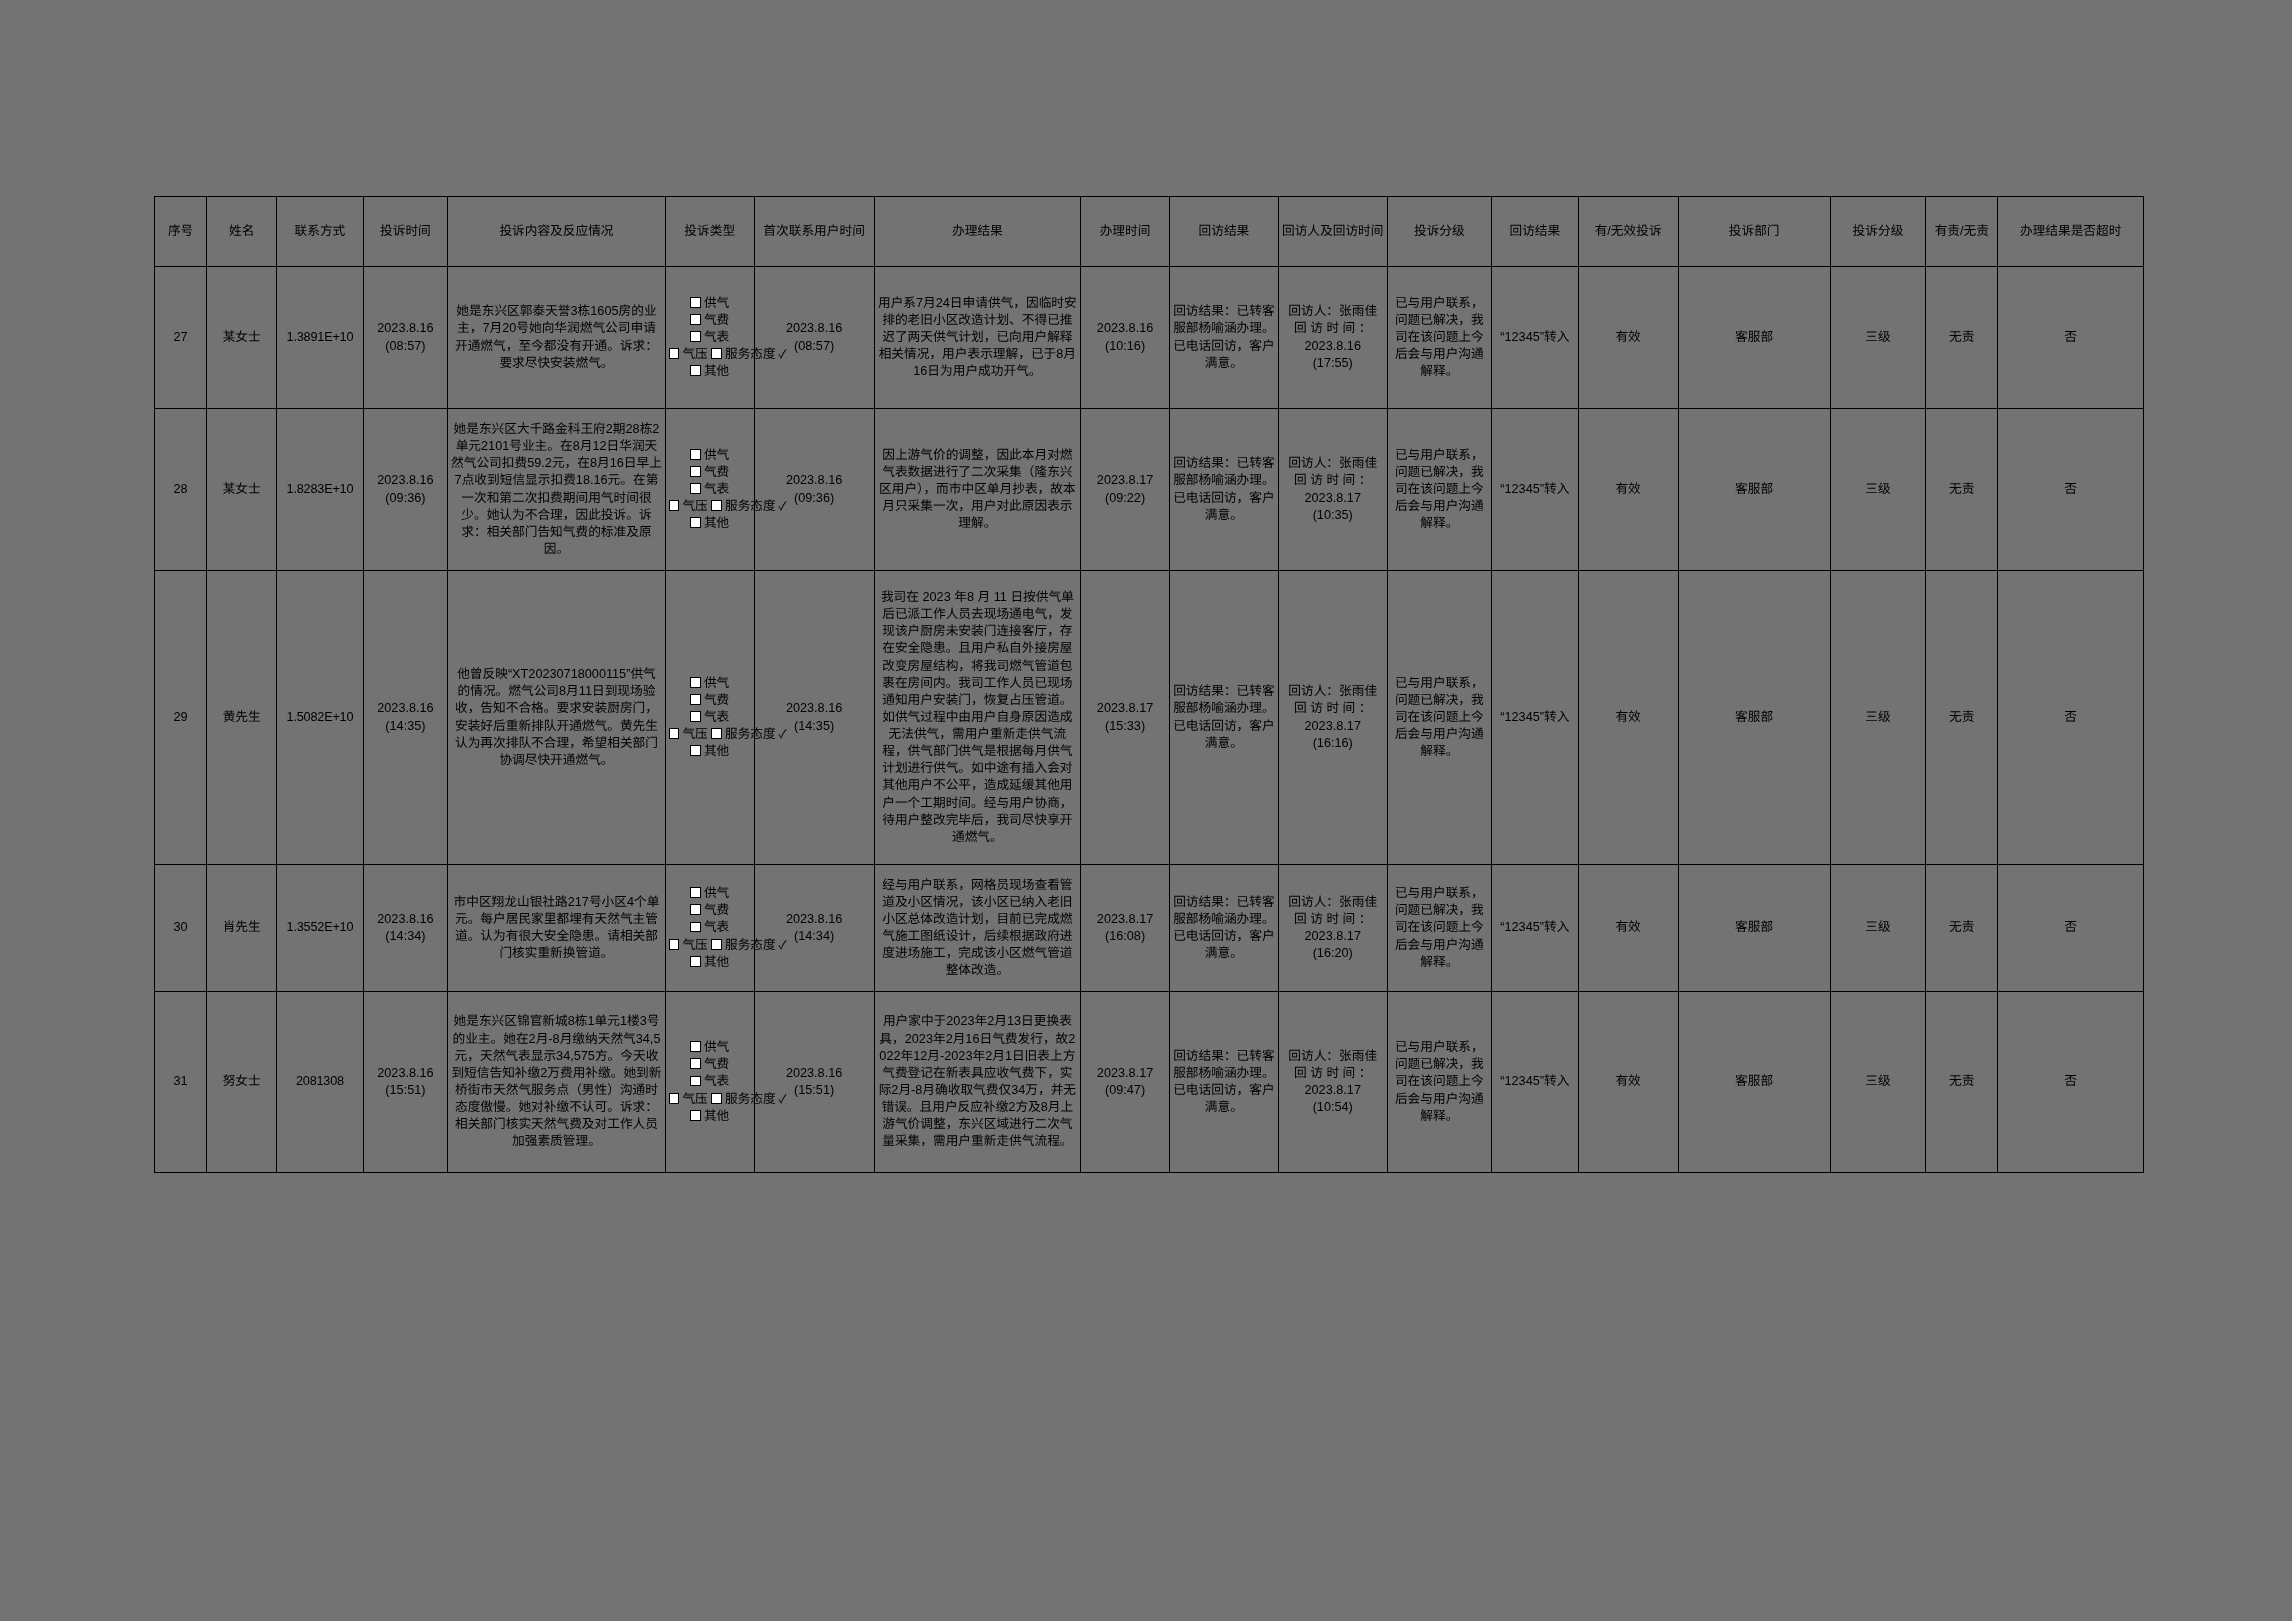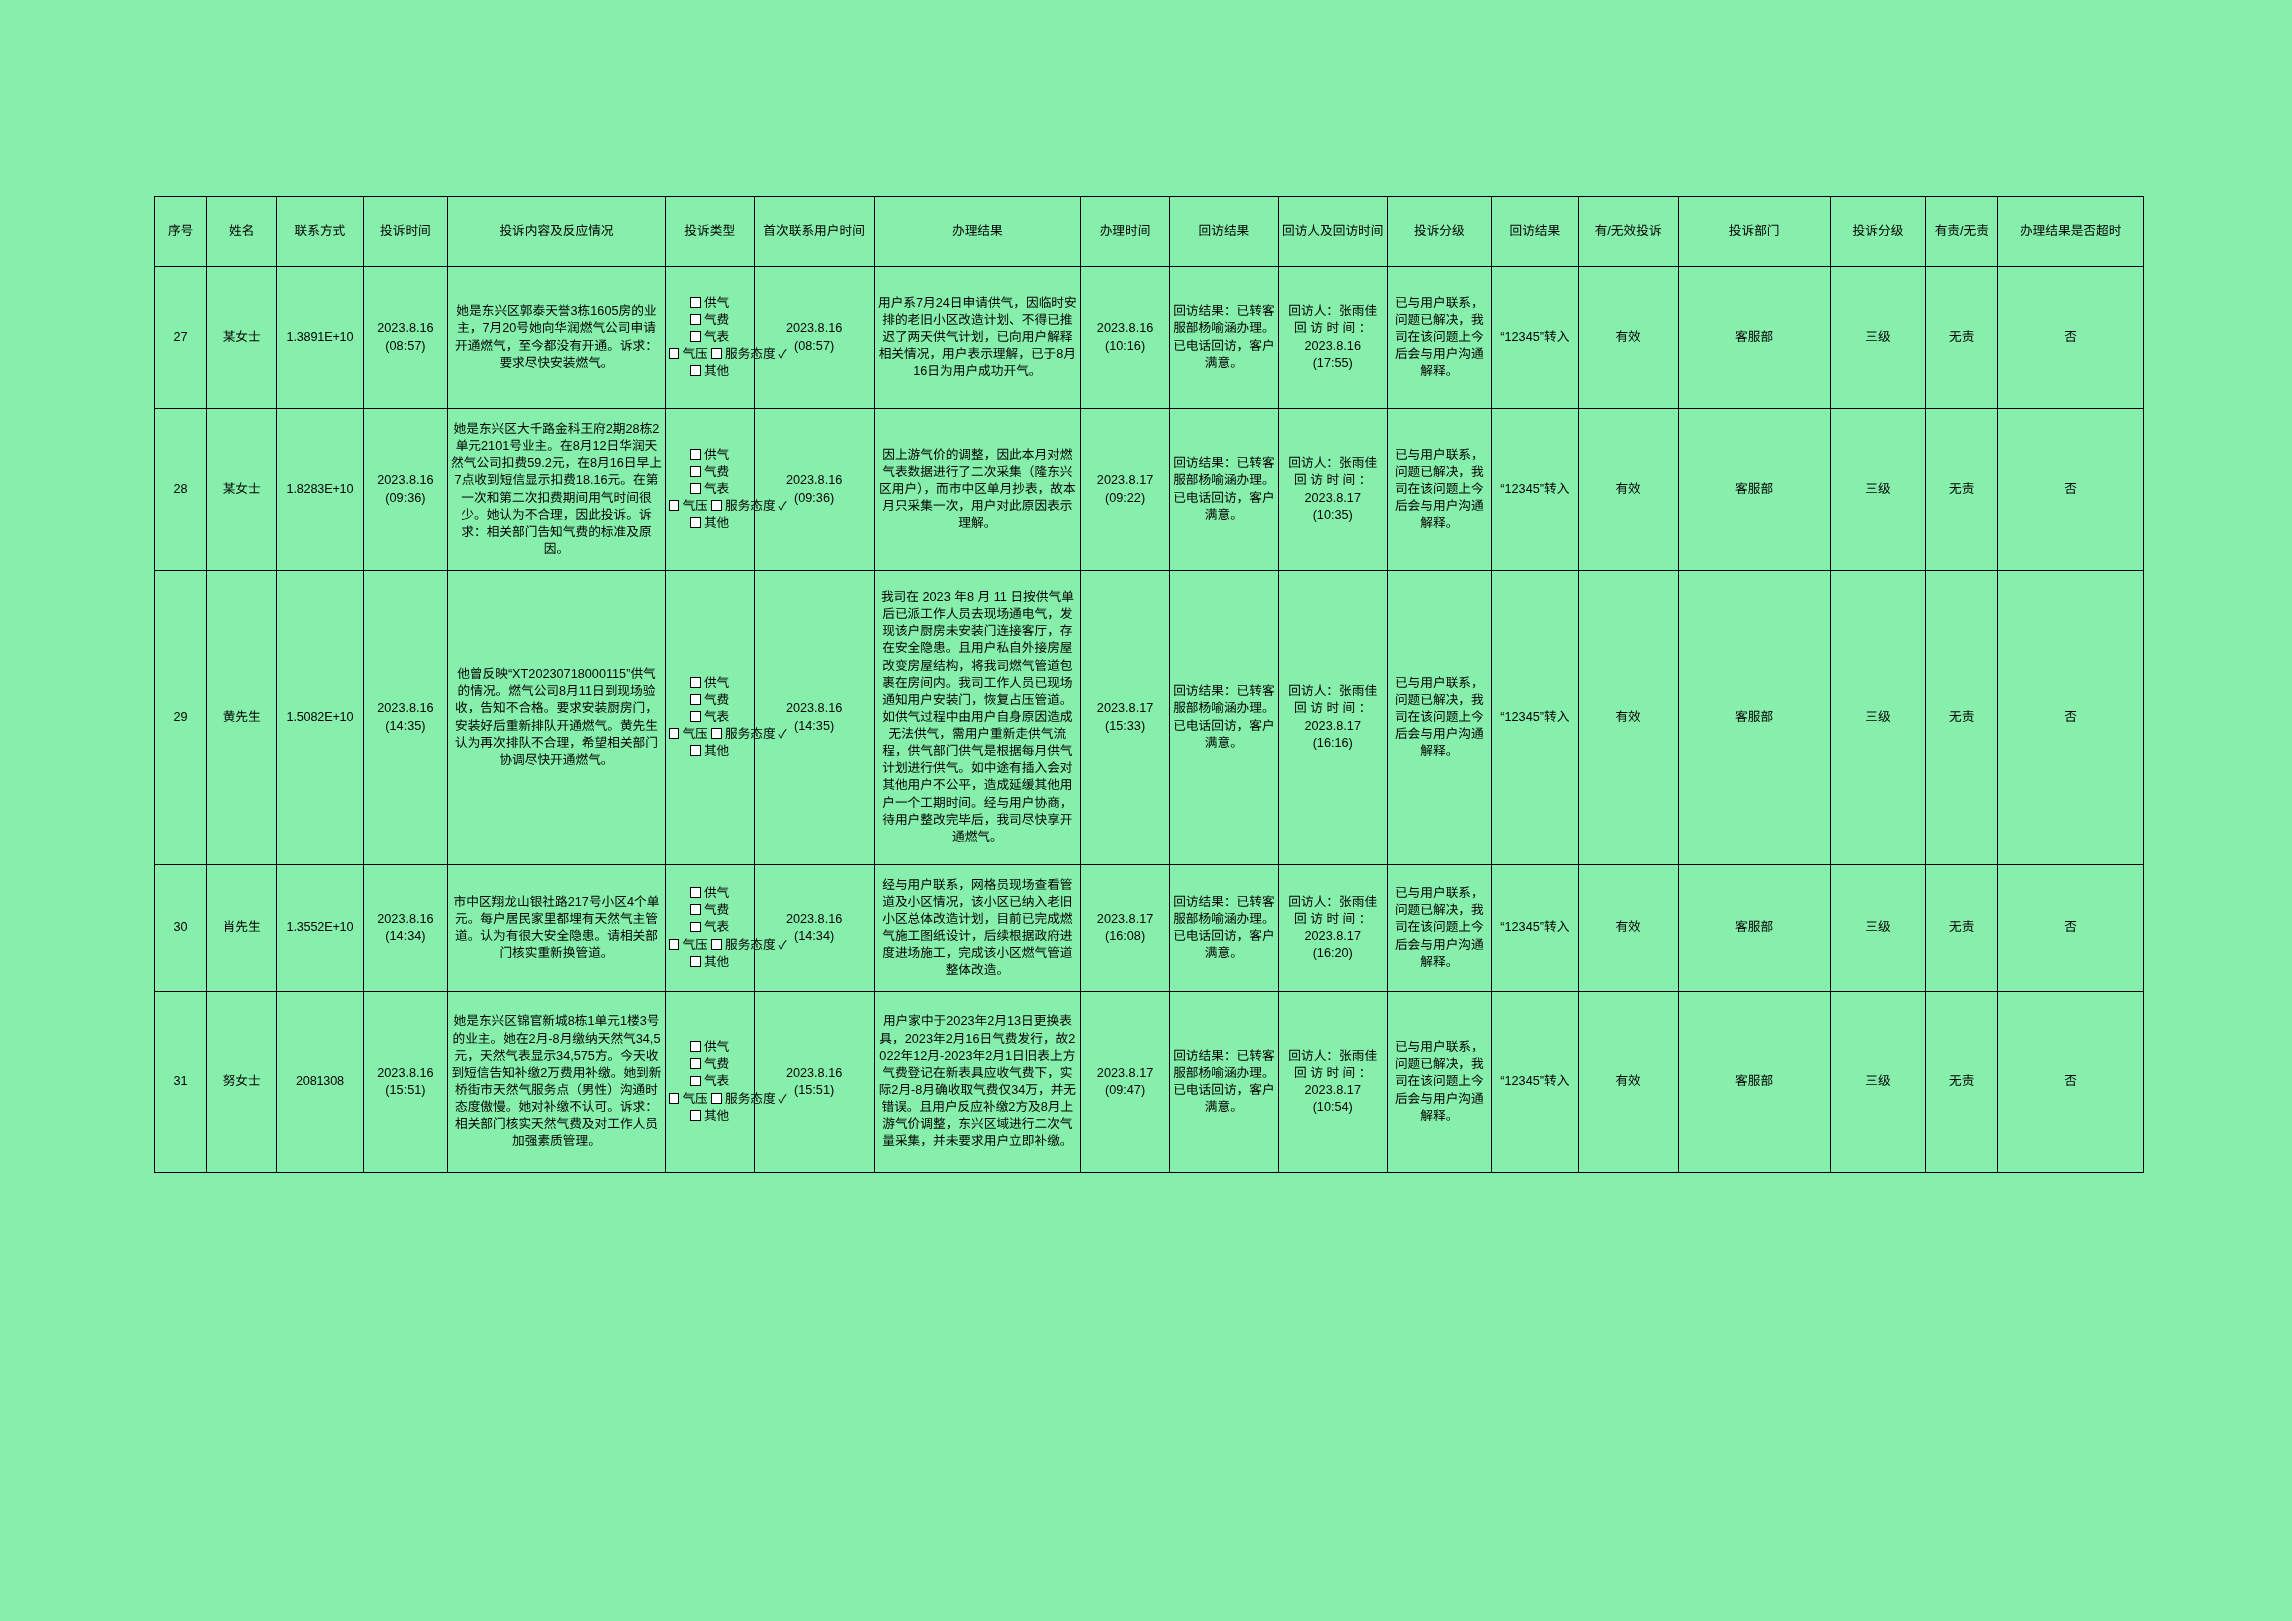--- a/index.html
+++ b/index.html
@@ -11,21 +11,21 @@
     width: 2293px;
     height: 1621px;
     font-family: "Liberation Sans", sans-serif;
     color: #000000;
     overflow: hidden;
   }
   .page {
     position: relative;
     width: 2293px;
     height: 1621px;
-    background: #86efac;
+    background: #737373;
   }
   .sheet {
     position: absolute;
     left: 154px;
     top: 196px;
     width: 1990px;
   }
   table.grid {
     border-collapse: collapse;
     width: 1990px;
@@ -249,21 +249,21 @@
             <td class="cell-time">2023.8.16<br>(15:51)</td>
             <td class="cell-para">她是东兴区锦官新城8栋1单元1楼3号的业主。她在2月-8月缴纳天然气34,5元，天然气表显示34,575方。今天收到短信告知补缴2万费用补缴。她到新桥街市天然气服务点（男性）沟通时态度傲慢。她对补缴不认可。诉求：相关部门核实天然气费及对工作人员加强素质管理。</td>
             <td class="cell-type">
               <div class="chk"><span><span class="box"></span><span>供气</span></span></div>
               <div class="chk"><span><span class="box"></span><span>气费</span></span></div>
               <div class="chk"><span><span class="box"></span><span>气表</span></span></div>
               <div class="chk"><span><span class="box"></span><span>气压</span></span> <span><span class="box"></span><span>服务态度</span><span class="tick">✓</span></span></div>
               <div class="chk"><span><span class="box"></span><span>其他</span></span></div>
             </td>
             <td class="cell-time">2023.8.16<br>(15:51)</td>
-            <td class="cell-para">用户家中于2023年2月13日更换表具，2023年2月16日气费发行，故2022年12月-2023年2月1日旧表上方气费登记在新表具应收气费下，实际2月-8月确收取气费仅34万，并无错误。且用户反应补缴2方及8月上游气价调整，东兴区域进行二次气量采集，并未要求用户立即补缴。</td>
+            <td class="cell-para">用户家中于2023年2月13日更换表具，2023年2月16日气费发行，故2022年12月-2023年2月1日旧表上方气费登记在新表具应收气费下，实际2月-8月确收取气费仅34万，并无错误。且用户反应补缴2方及8月上游气价调整，东兴区域进行二次气量采集，需用户重新走供气流程。</td>
             <td class="cell-time">2023.8.17<br>(09:47)</td>
             <td class="cell-visit">回访结果：已转客服部杨喻涵办理。已电话回访，客户满意。</td>
             <td class="cell-visit">回访人：张雨佳<br>回 访 时 间 ：<br>2023.8.17<br>(10:54)</td>
             <td class="cell-visit">已与用户联系，问题已解决，我司在该问题上今后会与用户沟通解释。</td>
             <td class="cell-source">“12345”转入</td>
             <td class="cell-small">有效</td>
             <td class="cell-small">客服部</td>
             <td class="cell-small">三级</td>
             <td class="cell-small">无责</td>
             <td class="cell-small">否</td>

